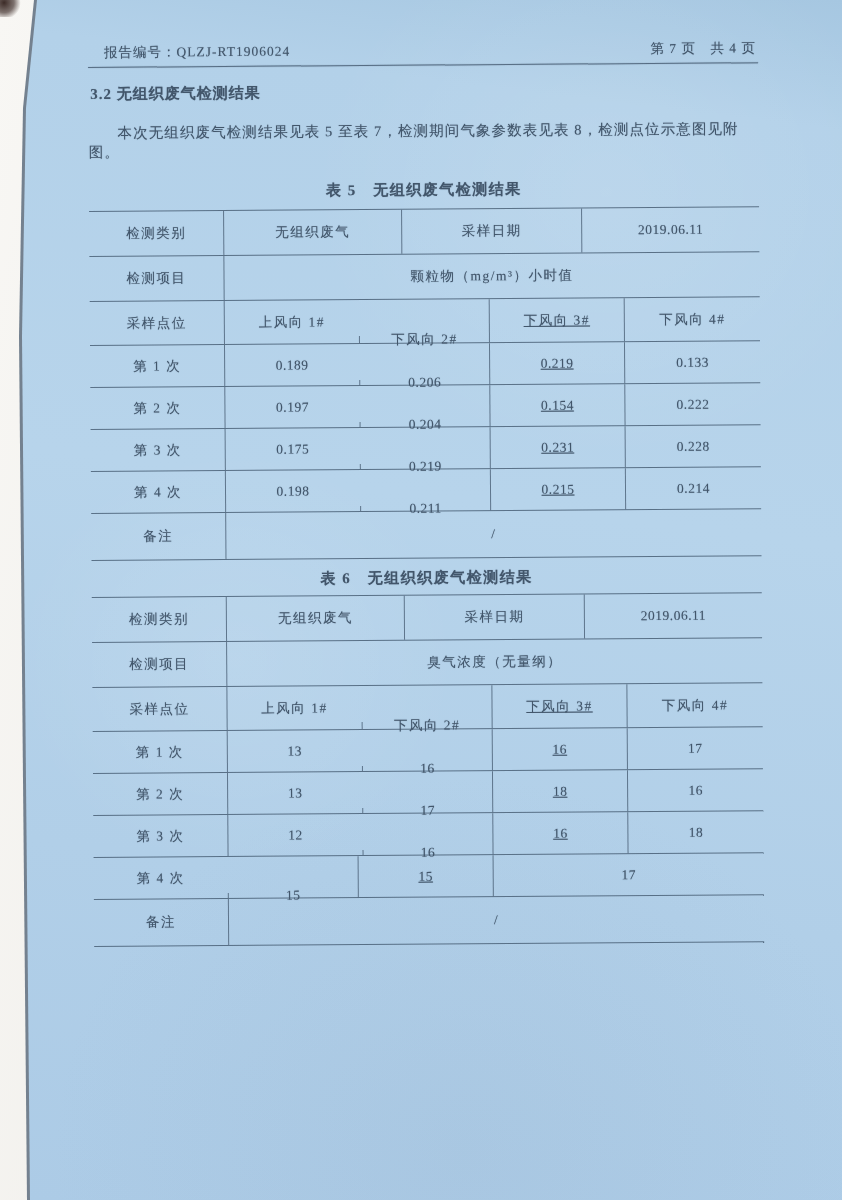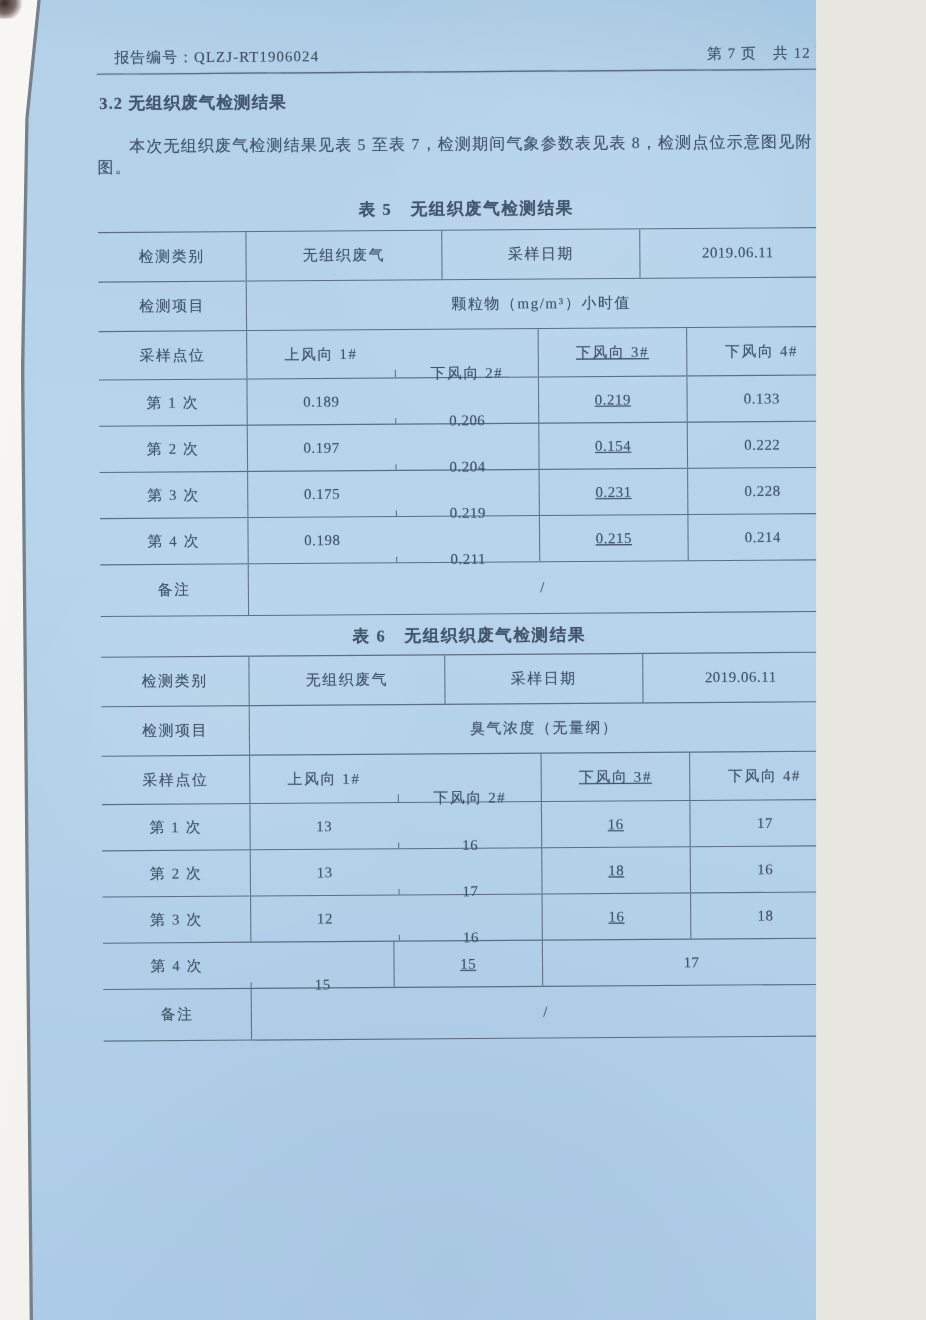--- a/index.html
+++ b/index.html
@@ -2,21 +2,21 @@
 <html><head>
 <meta charset="utf-8">
 <style>
   html,body{margin:0;padding:0;}
   body{
     width:842px;height:1200px;overflow:hidden;
     background:#e8e6e1;
     font-family:"Liberation Serif","DejaVu Serif",serif;
   }
   .photo{
-    position:relative;width:742px;height:1200px;
+    position:relative;width:842px;height:1200px;
     background:linear-gradient(100deg,#f8f7f4 0%,#efede9 45%,#e0dfda 100%);
   }
   .corner-smudge{
     position:absolute;left:-5px;top:-5px;width:26px;height:22px;
     background:radial-gradient(circle at 35% 35%,#3c2b27 0%,rgba(60,43,39,.65) 45%,transparent 75%);
   }
   .paper-edge{
     position:absolute;inset:0;
     background:#74818f;
     clip-path:polygon(34px 0%,100% 0%,100% 100%,27px 100%,23px 65%,19px 28%,23px 9%);
@@ -82,21 +82,21 @@
 </head>
 <body>
 
 <div class="photo">
   <div class="paper-edge"></div>
   <div class="paper">
     <div class="content">
 
       <div class="header">
         <span>报告编号：QLZJ-RT1906024</span>
-        <span>第 7 页　共 12 页</span>
+        <span>第 7 页　共 4 页</span>
       </div>
       <div class="header-rule"></div>
 
       <div class="section-title">3.2 无组织废气检测结果</div>
 
       <p class="intro">本次无组织废气检测结果见表 5 至表 7，检测期间气象参数表见表 8，检测点位示意图见附图。</p>
 
       <div class="table-block tb5">
         <div class="table-title">表 5　无组织废气检测结果</div>
         <div class="rtable">

